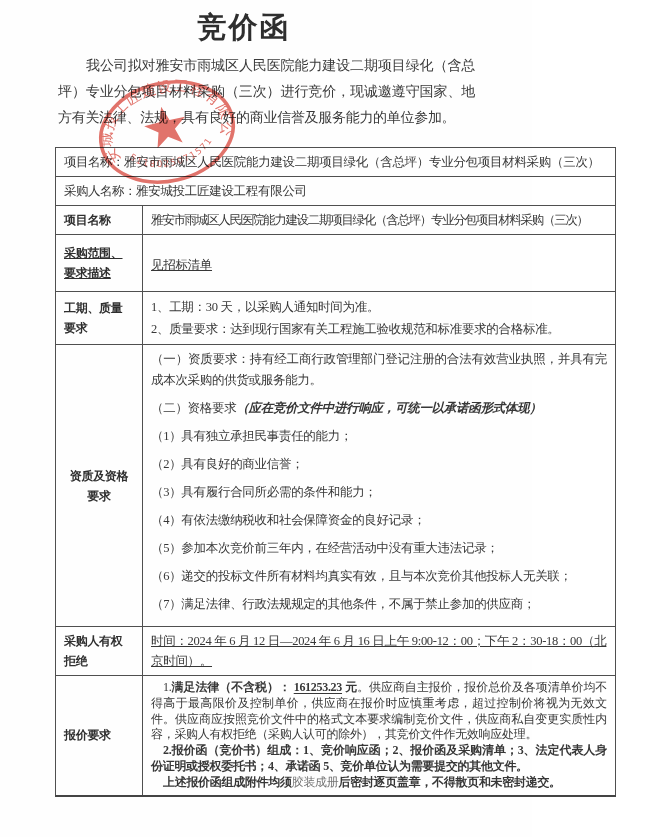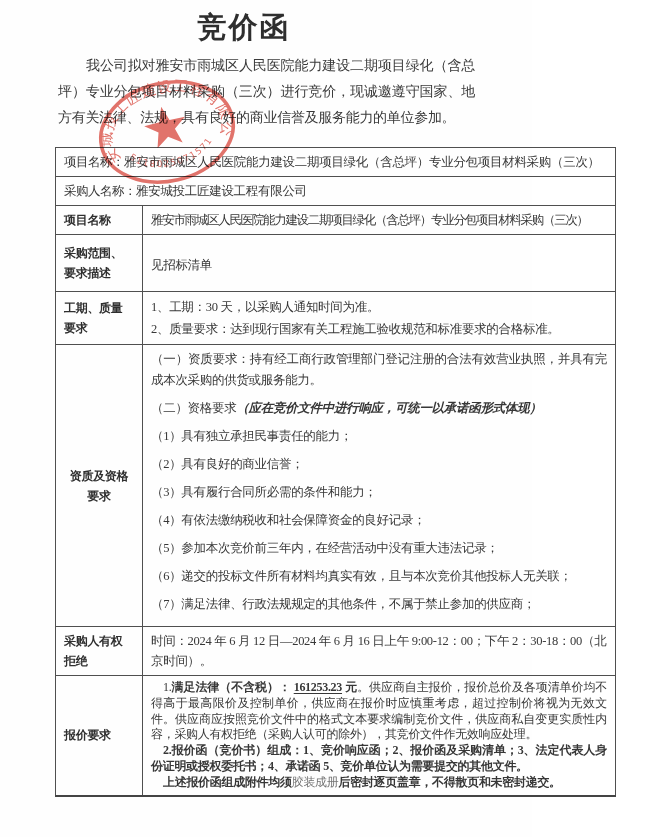--- a/index.html
+++ b/index.html
@@ -52,36 +52,36 @@
   td.lbl {
     font-weight:bold;
     font-size:12px;
     letter-spacing:-0.6px;
     padding:4px 6px;
     color:#2f2f2f;
   }
   td.lbl.center { text-align:center; }
   .inline-lbl { font-weight:normal; letter-spacing:-0.5px; }
   td.fullrow { padding:6px 8px; }
-  .scope-cell { vertical-align:top; }
+  .scope-cell { vertical-align:top;text-decoration:underline; }
   .scope-lbl { line-height:27px; }
 
   .sched-line { line-height:22px; }
 
   .qual-cell { padding:8px 10px 4px; }
   .qual-cell p { margin:0 0 7px; line-height:21px; text-align:justify; }
   .qual-bold { font-weight:bold;font-style:italic; }
 
   .quote-cell { padding:5px 8px; font-size:12px; letter-spacing:-0.4px; }
   .quote-cell p { line-height:15.8px; text-align:justify; text-indent:1em; margin:0; }
   .quote-cell .bold { font-weight:bold; }
   .quote-cell .price { text-decoration:underline; text-underline-offset:2px; padding:0 3px; }
   .quote-cell .light { font-weight:normal; color:#737373; }
 
-  .send-cell { line-height:21px; }
+  .send-cell { line-height:21px;text-decoration:underline; }
 
   svg.seal {
     position:absolute;
     left:84px; top:68px;
     mix-blend-mode:multiply;
     pointer-events:none;
   }
 </style>
 </head>
 <body>

